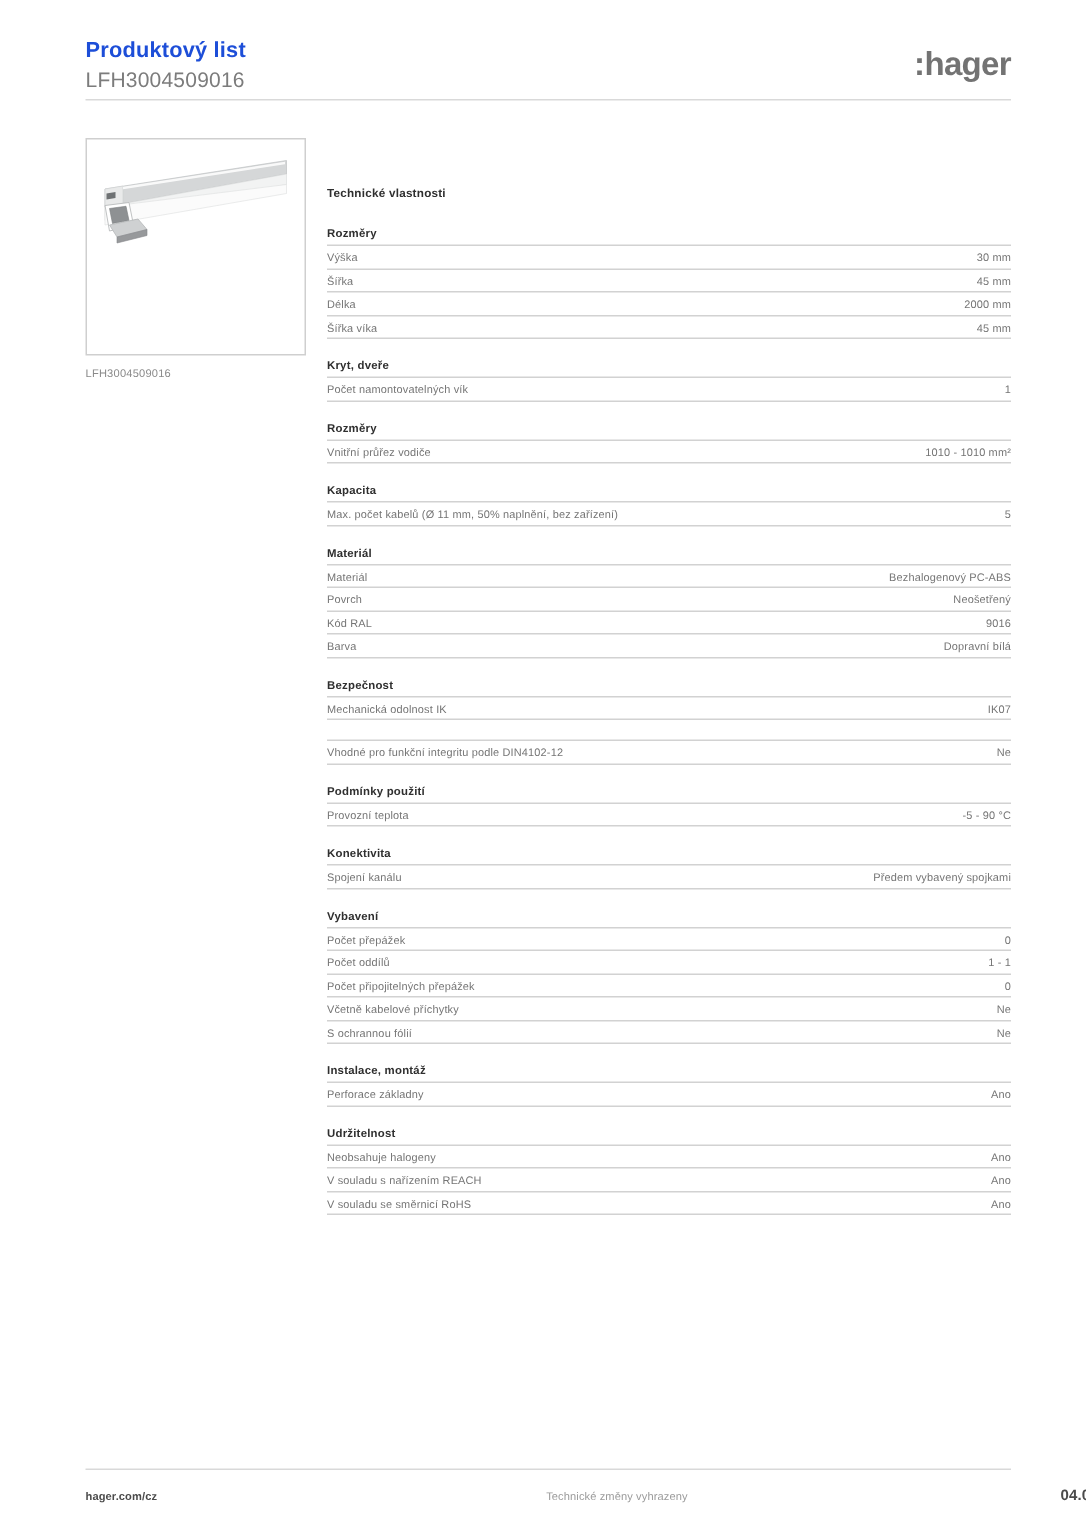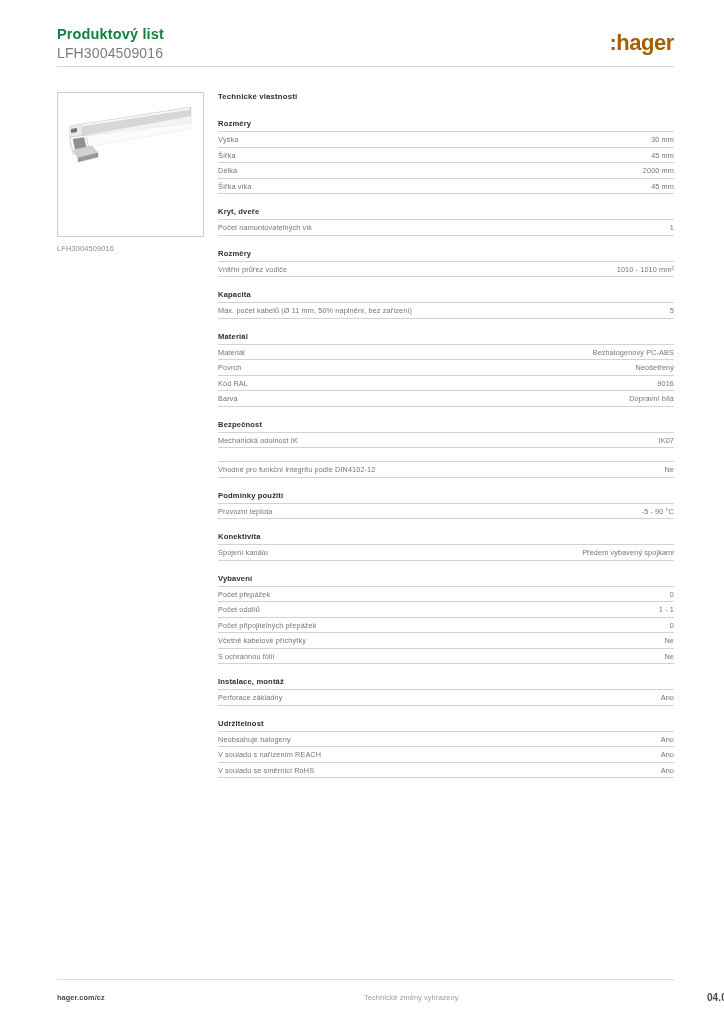--- a/index.html
+++ b/index.html
@@ -37,41 +37,41 @@
   .title-block {
     position: absolute;
     left: 0;
     top: 0;
     line-height: 1.22;
   }
 
   .doc-title {
     font-size: 14.5px;
     font-weight: bold;
-    color: #15803d;
+    color: #1d4ed8;
     letter-spacing: 0.01em;
     display: block;
   }
 
   .doc-subtitle {
     font-size: 14px;
     font-weight: normal;
     color: #7c7c7c;
     letter-spacing: 0.01em;
     display: block;
     margin-top: 1px;
   }
 
   .brand-logo {
     position: absolute;
     right: 0;
     top: 6px;
     font-size: 22px;
     font-weight: bold;
-    color: #a16207;
+    color: #737373;
     letter-spacing: -0.02em;
     line-height: 1;
     white-space: nowrap;
   }
 
   .header-rule {
     position: absolute;
     left: 57px;
     top: 66px;
     width: 617px;
@@ -116,20 +116,21 @@
     top: 92px;
     width: 456px;
   }
 
   .specs-heading {
     font-size: 7.8px;
     font-weight: bold;
     color: #2f2f2f;
     letter-spacing: 0.02em;
     margin-bottom: 18px;
+    margin-top: 32px;
   }
 
   .spec-section { margin-bottom: 13px; }
   .spec-section:last-child { margin-bottom: 16px; }
 
   .section-title {
     font-size: 7.6px;
     font-weight: bold;
     color: #2f2f2f;
     letter-spacing: 0.02em;

